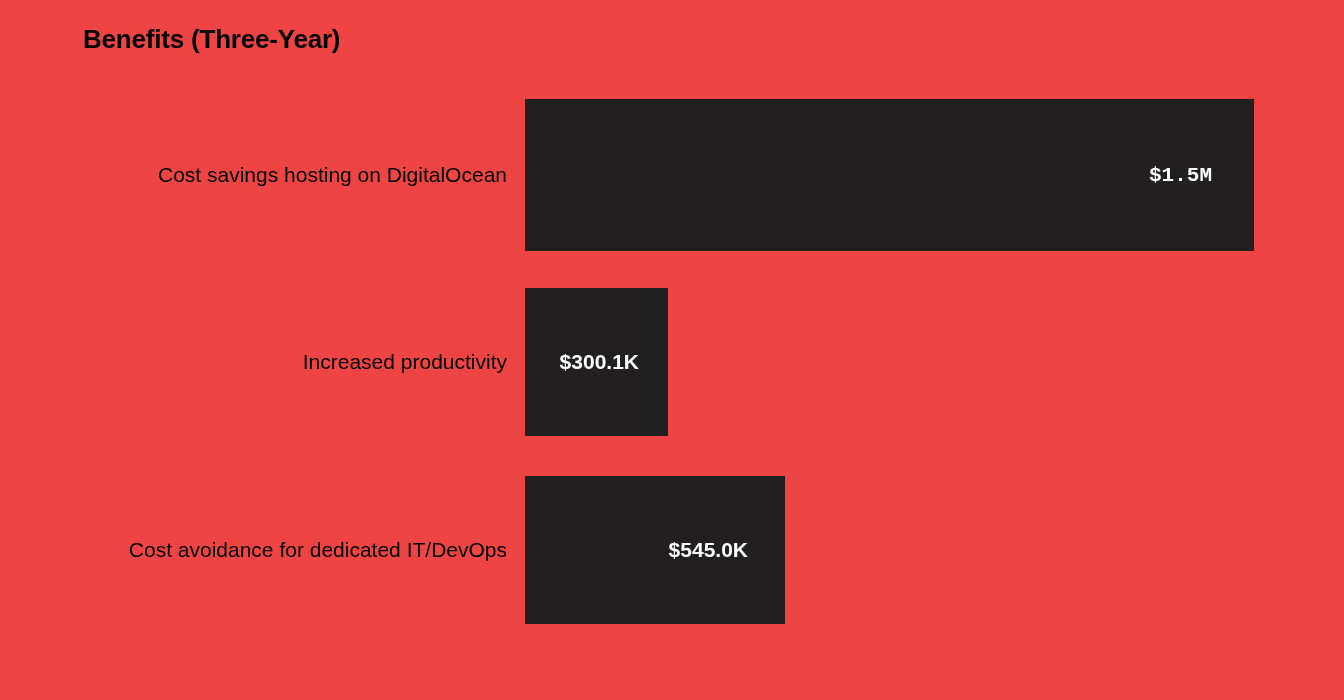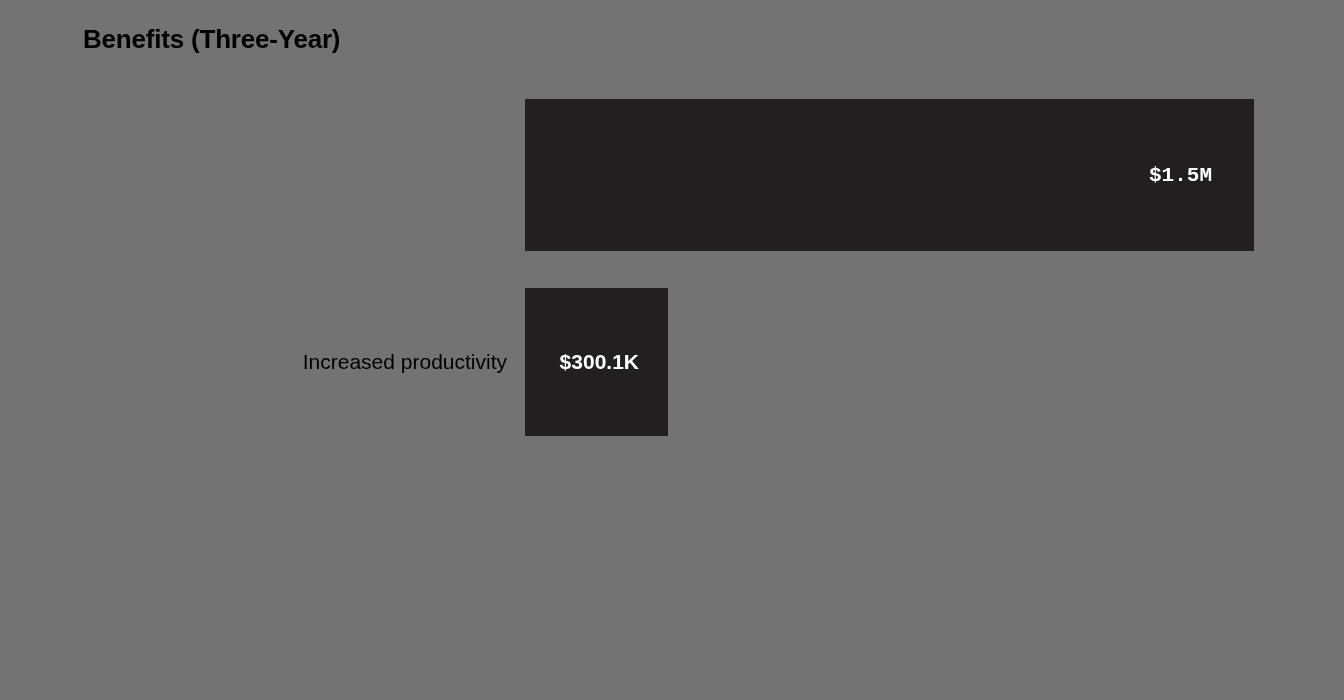--- a/index.html
+++ b/index.html
@@ -9,21 +9,21 @@
   body {
     width: 1344px;
     height: 700px;
     overflow: hidden;
     font-family: "Liberation Sans", sans-serif;
   }
   #chart-canvas {
     position: relative;
     width: 1344px;
     height: 700px;
-    background: #737373;
+    background: #ef4444;
   }
   #chart-title {
     position: absolute;
     left: 83px;
     top: 24px;
     font-size: 26px;
     font-weight: bold;
     color: #000000;
     letter-spacing: -0.2px;
     white-space: nowrap;
@@ -80,29 +80,37 @@
 </head>
 <body>
 
 <div id="chart-canvas">
 
   <div id="chart-title">Benefits (Three-Year)</div>
 
   <div class="plot-area">
 
     <div class="bar-row" style="top:99px;height:152px;">
+      <div class="bar-label">Cost savings hosting on DigitalOcean</div>
       <div class="bar-track" style="width:729px;font-family:Liberation Mono, monospace;">
         <div class="bar-rect" style="width:729px;"></div>
         <div class="bar-value" style="right:42px;">$1.5M</div>
       </div>
     </div>
 
     <div class="bar-row" style="top:288px;height:148px;">
       <div class="bar-label">Increased productivity</div>
       <div class="bar-track" style="width:143px;">
         <div class="bar-rect" style="width:143px;"></div>
         <div class="bar-value" style="right:29px;margin-left:42px;">$300.1K</div>
       </div>
     </div>
 
+    <div class="bar-row" style="top:476px;height:148px;">
+      <div class="bar-label">Cost avoidance for dedicated IT/DevOps</div>
+      <div class="bar-track" style="width:260px;">
+        <div class="bar-rect" style="width:260px;"></div>
+        <div class="bar-value" style="right:37px;">$545.0K</div>
+      </div>
+    </div>
 
   </div>
 </div>
 
 </body></html>

